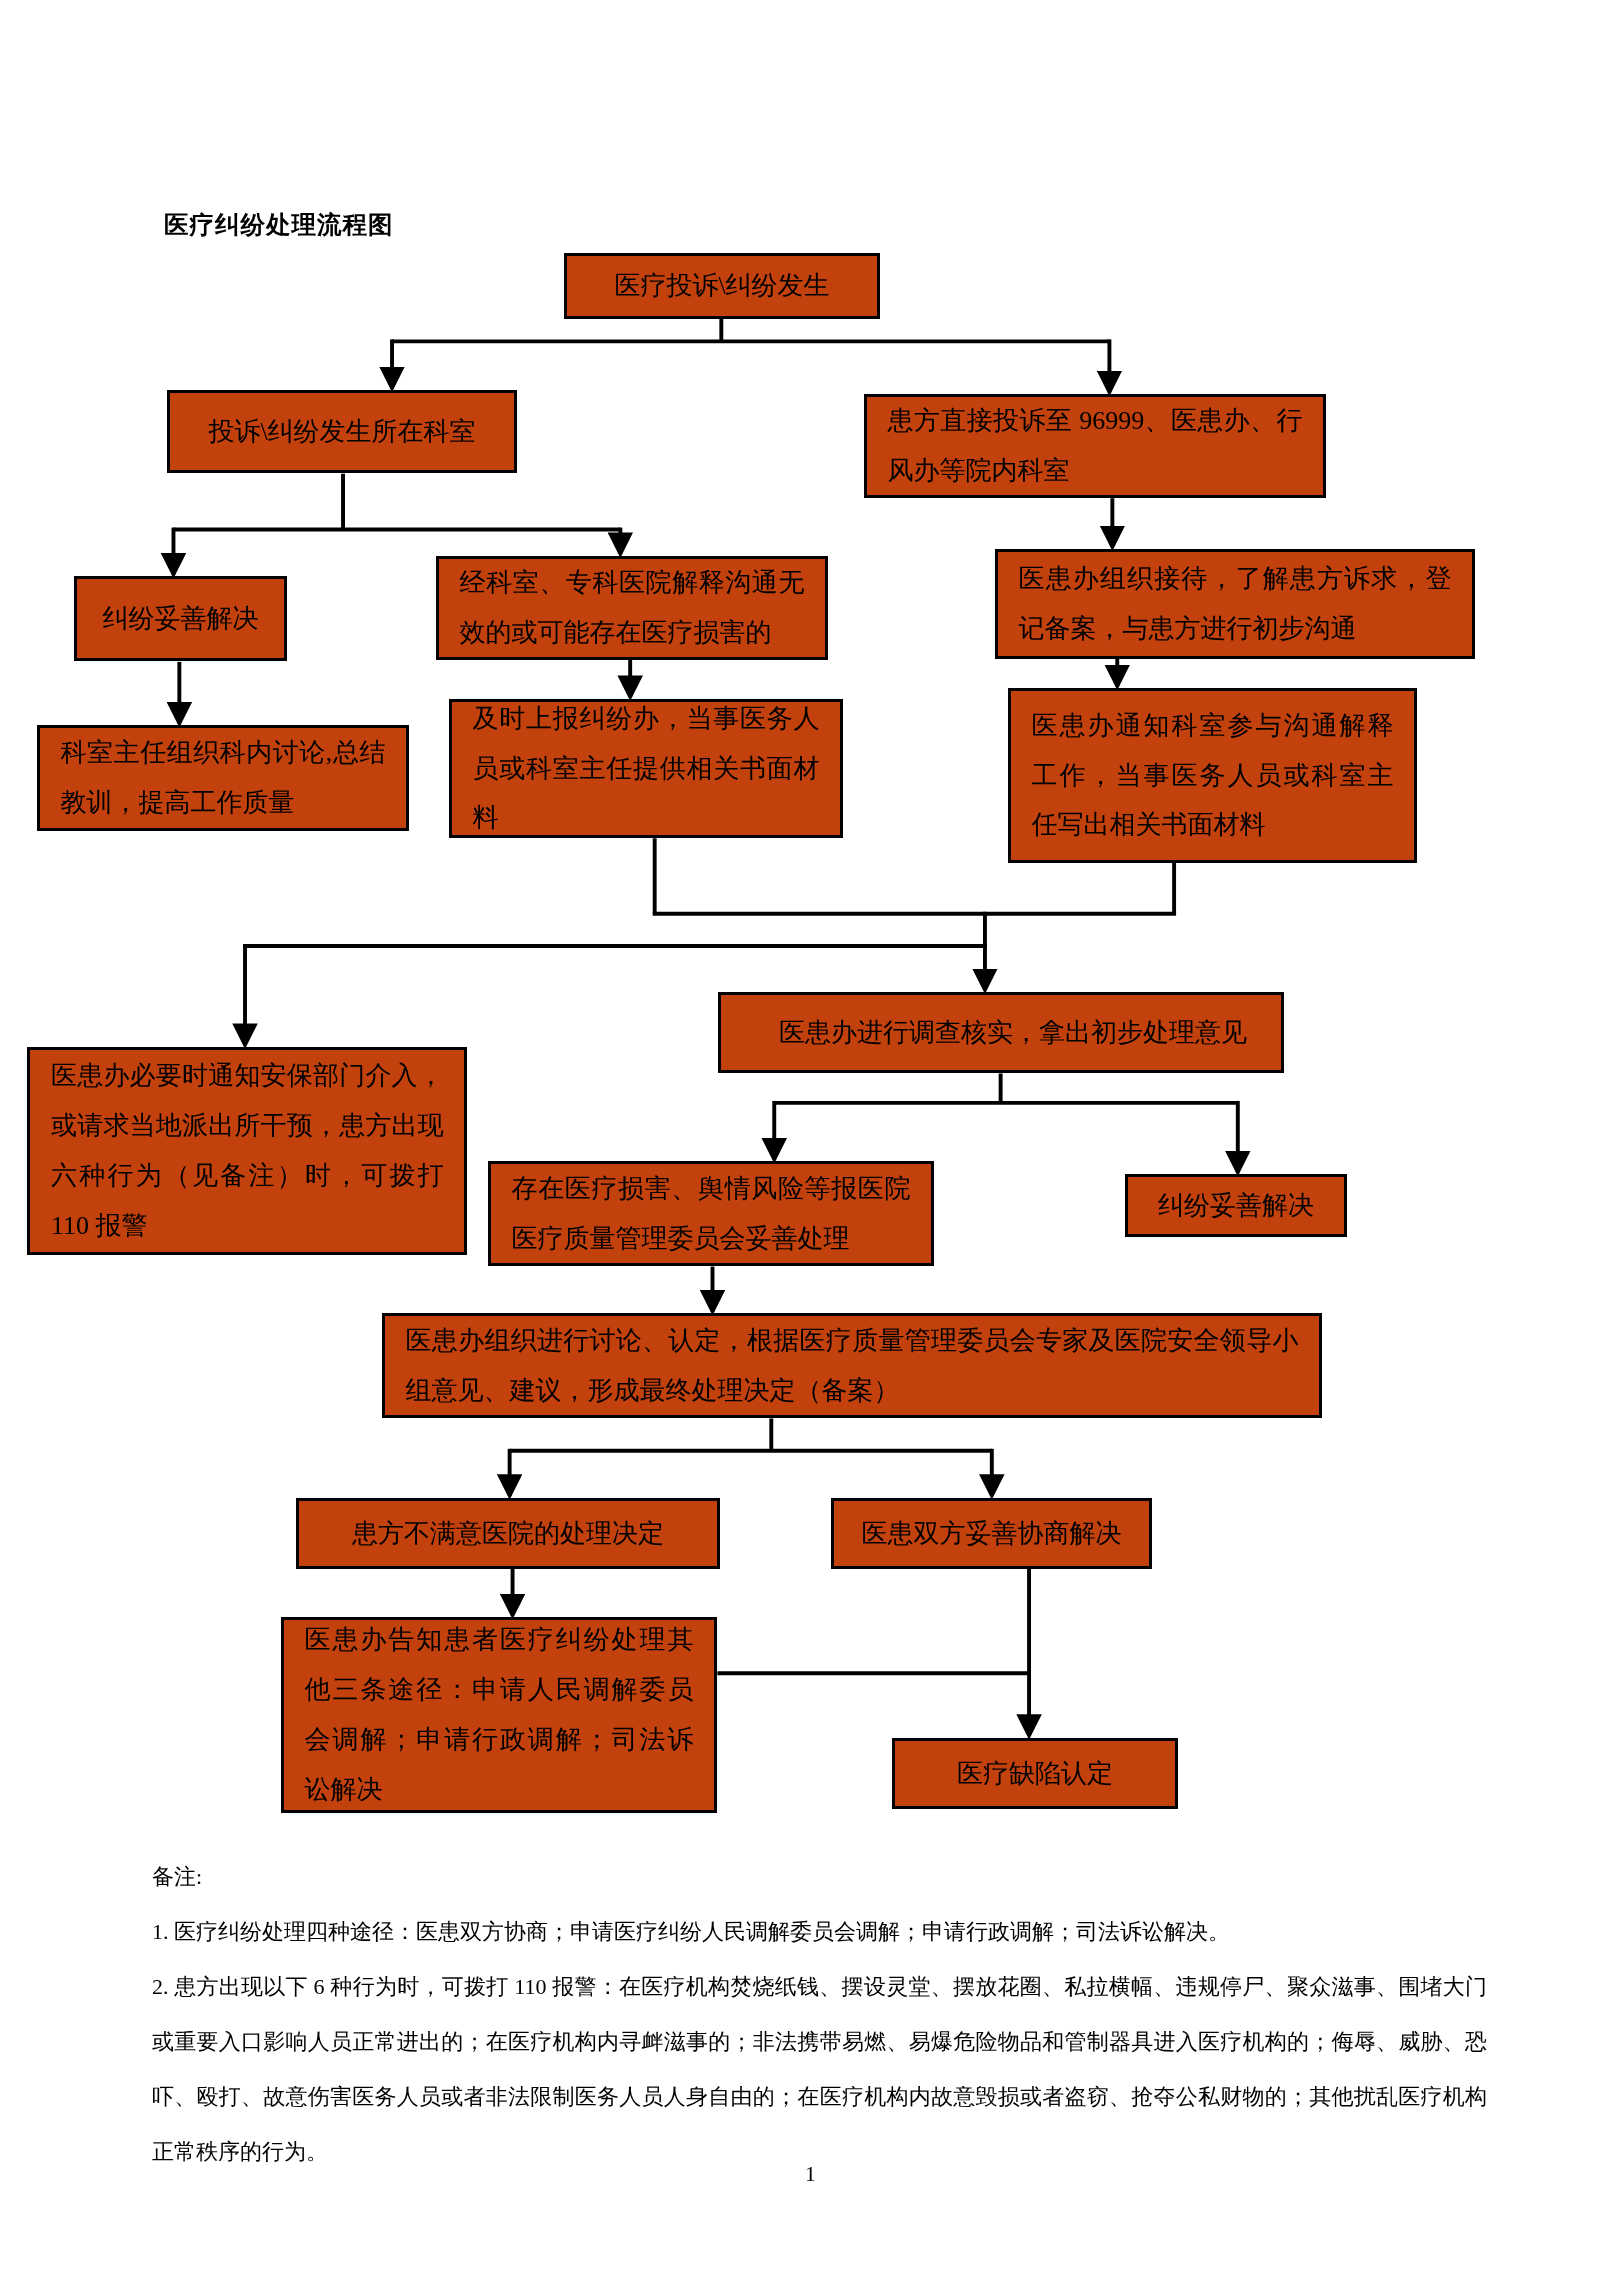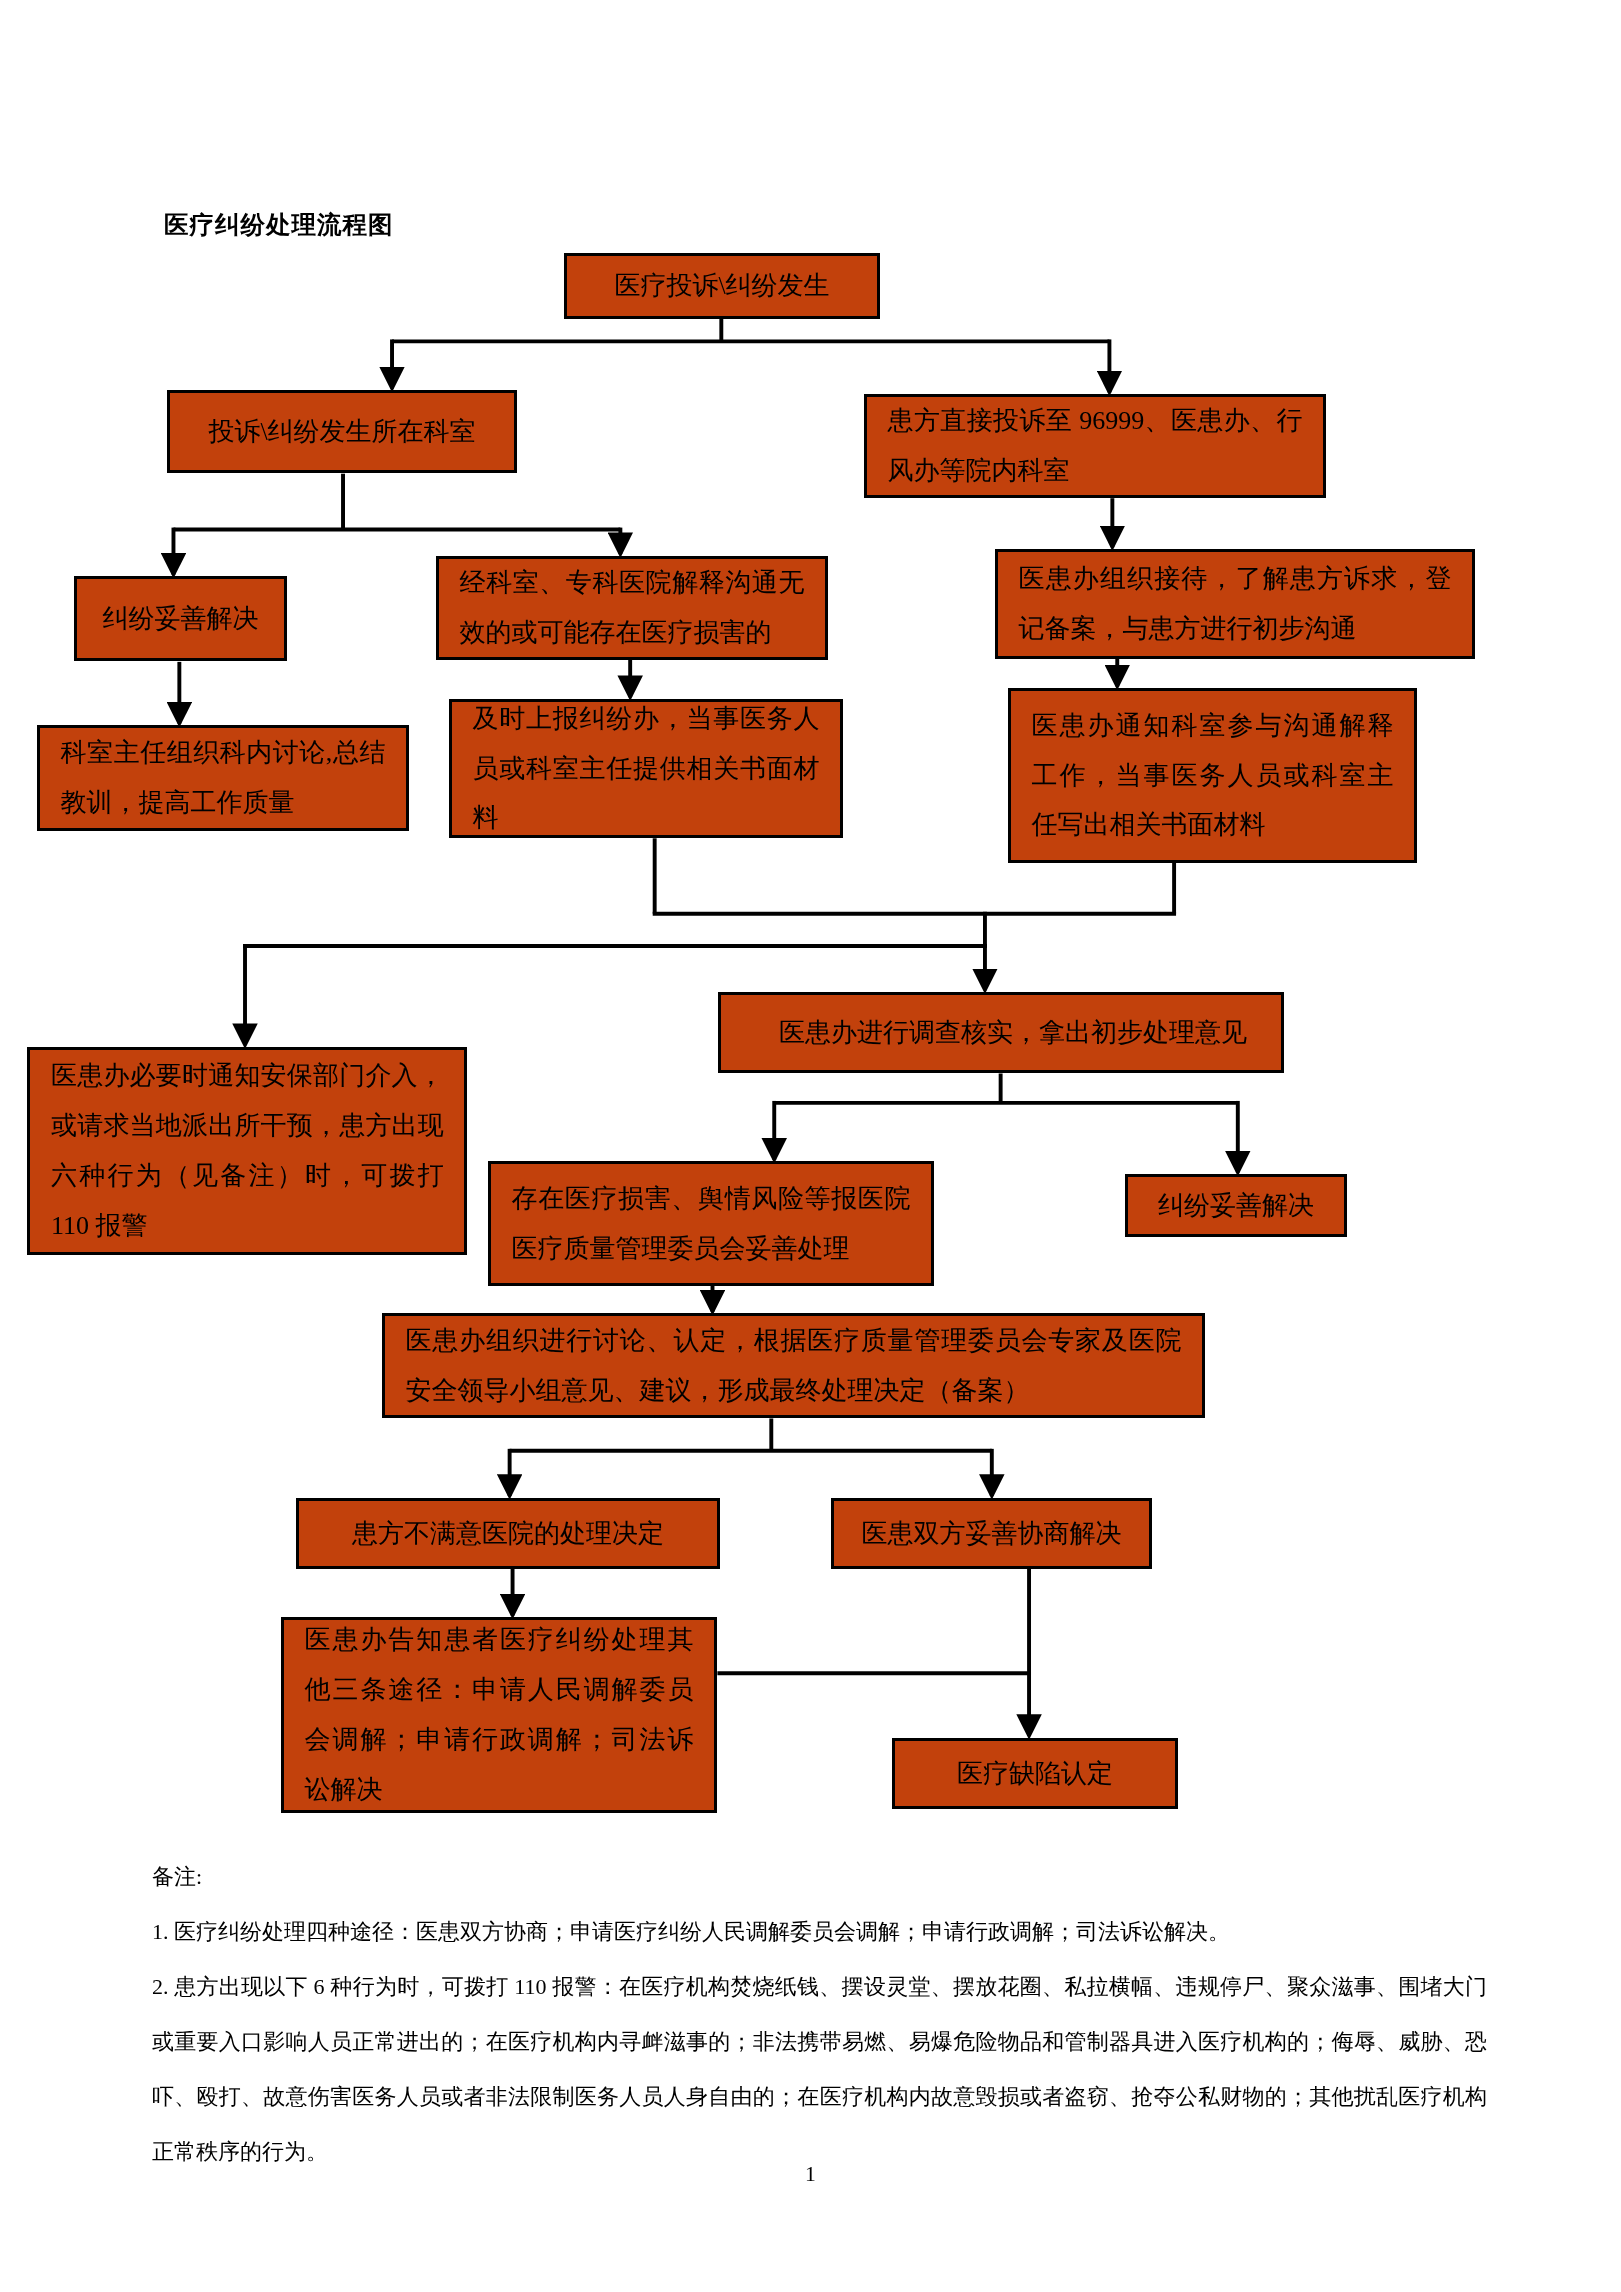--- a/index.html
+++ b/index.html
@@ -33,23 +33,23 @@
   #n-dept        { left:167px;  top:390px;  width:350px; height:83px;  }
   #n-direct      { left:864px;  top:394px;  width:462px; height:104px; }
   #n-resolved1   { left:74px;   top:576px;  width:213px; height:85px;  }
   #n-failed      { left:436px;  top:556px;  width:392px; height:104px; }
   #n-reception   { left:995px; top:549px;  width:480px; height:110px; }
   #n-discussion  { left:37px;   top:725px;  width:372px; height:106px; }
   #n-report      { left:449px;  top:699px;  width:394px; height:139px; }
   #n-notify      { left:1008px; top:688px;  width:409px; height:175px; }
   #n-investigate { left:718px;  top:992px; width:566px; height:81px;padding-left:32px;  }
   #n-security    { left:27.4px;   top:1047px; width:440px; height:208px; }
-  #n-committee   { left:488px;  top:1161px; width:446px; height:125px; }
+  #n-committee   { left:488px;  top:1161px; width:446px; height:105px; }
   #n-resolved2   { left:1125px; top:1174px; width:222px; height:63px;  }
-  #n-decision    { left:382px;  top:1313px; width:823px; height:105px; }
+  #n-decision    { left:382px;  top:1313px; width:940px; height:105px; }
   #n-unsatisfied { left:296px;  top:1498px; width:424px; height:71px;  }
   #n-negotiated  { left:831px;  top:1498px; width:321px; height:71px;  }
   #n-channels    { left:281px;  top:1617px; width:436px; height:196px; }
   #n-defect      { left:892px;  top:1738px; width:286px; height:71px;  }
   .notes {
     position:absolute; left:152px; top:1849px; width:1335px;
     font-size:22px; line-height:2.5; text-align:justify;
   }
   .notes .nt { margin:0; }
   .pageno {

